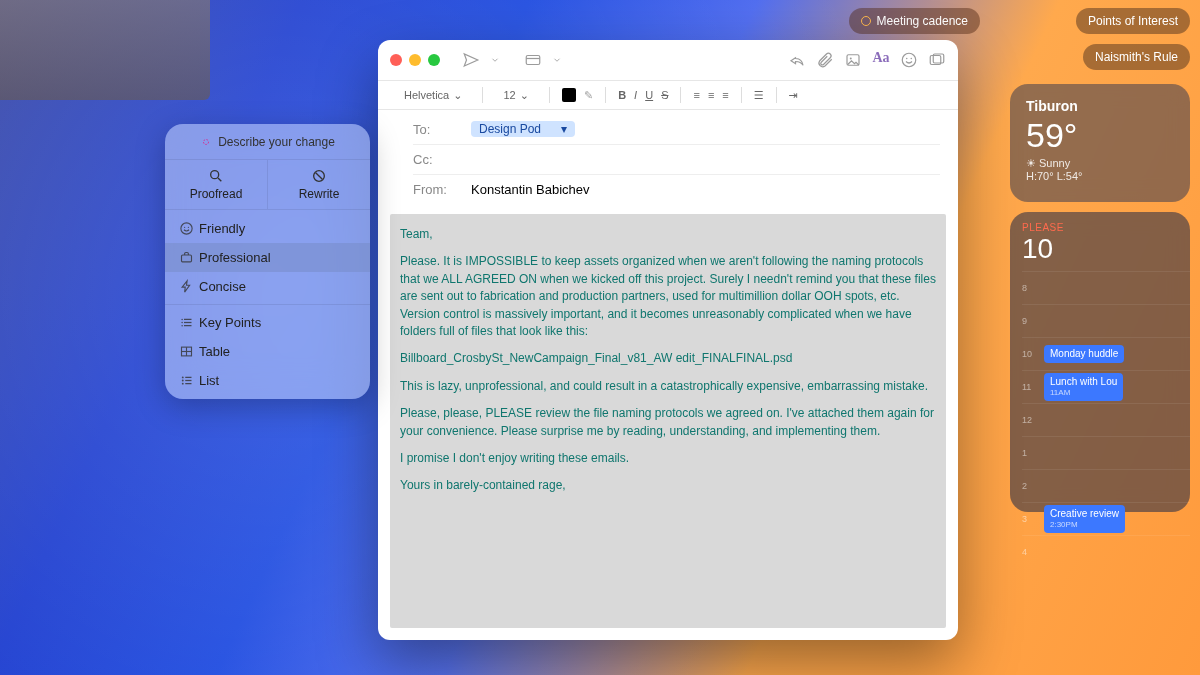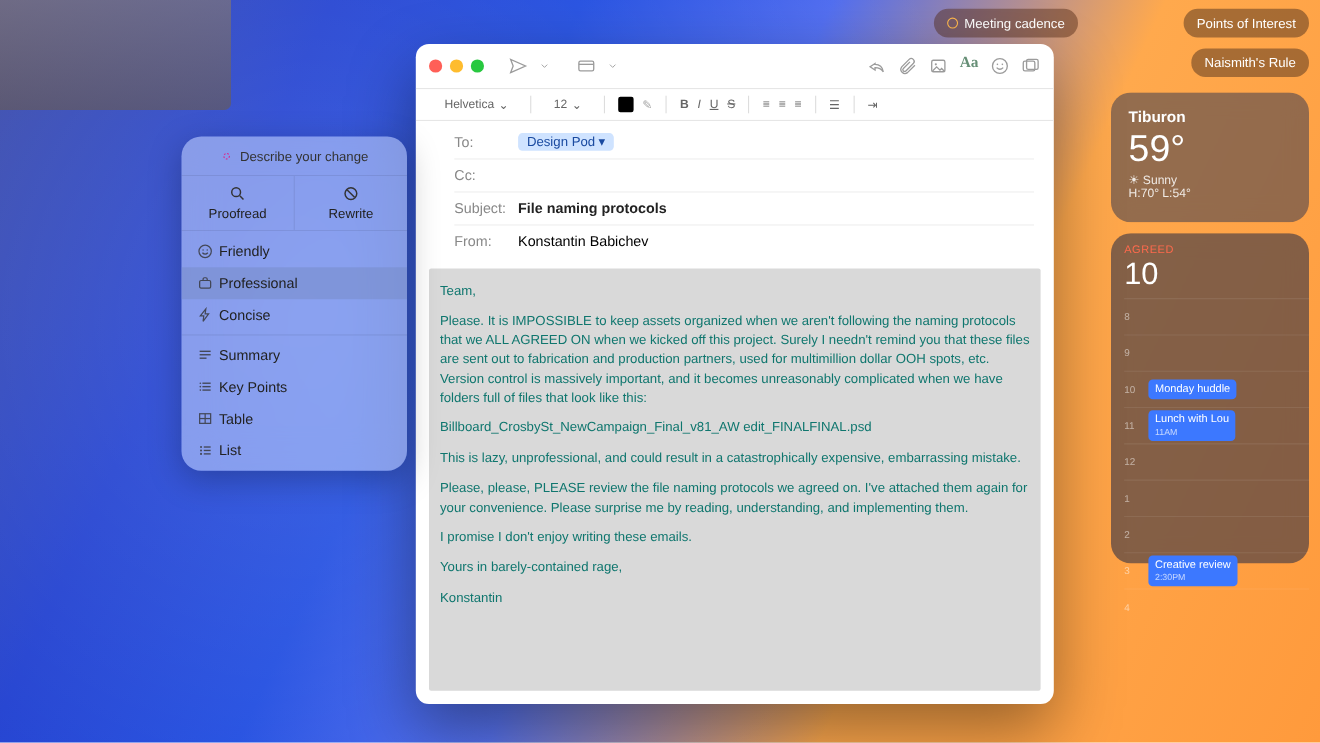--- a/index.html
+++ b/index.html
@@ -70,21 +70,21 @@
   .tb-gap{flex:1;}
   .formatbar{height:30px;border-top:1px solid #e6e6e6;border-bottom:1px solid #e6e6e6;display:flex;
     align-items:center;padding:14px 18px;gap:8px;color:#666;font-size:11px;}
   .formatbar .sel{display:flex;align-items:center;gap:4px;padding:2px 8px;border-radius:4px;}
   .formatbar .swatch{width:14px;height:14px;background:#000;border-radius:2px;}
   .formatbar .div{width:1px;height:16px;background:#ddd;margin:0 4px;}
   .hdrs{padding:4px 18px;}
   .hdr-row{display:flex;align-items:center;padding:7px 0;border-bottom:1px solid #eee;font-size:13px;margin-left:17px;}
   .hdr-row:last-child{border-bottom:none;}
   .hdr-label{width:58px;color:#888;}
-  .token{background:#cfe3ff;border-radius:4px;padding:1px 8px;font-size:12px;color:#1a4aa0;display:inline-flex;align-items:center;gap:3px;}
+  .token{background:#cfe3ff;border-radius:4px;padding:1px 8px;font-size:12px;color:#1a4aa0;display:inline-flex;align-items:center;gap:20px;}
   .subj{font-weight:600;color:#222;}
   .body{flex:1;margin:6px 12px 12px;background:#d9d9d9;border-radius:2px;padding:12px 10px;
     font-size:12px;color:#0f766e;line-height:1.45;overflow:auto;}
   .body p{margin-bottom:10px;}
   svg{display:block;}
 </style>
 </head>
 <body>
 
 <div class="bg-wave"></div>
@@ -107,21 +107,21 @@
   <div class="cond">
     <span>☀︎</span>
     <span>Sunny</span>
   </div>
   <div class="cond">H:70° L:54°</div>
 </div>
 
 <div class="widget calendar">
   <div class="cal-head">
     <div>
-      <div class="cal-dow">AGREED</div>
+      <div class="cal-dow">PLEASE</div>
       <div class="cal-day">10</div>
     </div>
   </div>
   <div class="cal-body">
     <div class="hour-row">
         <span class="hour-label">8</span>
       </div>
     <div class="hour-row">
         <span class="hour-label">9</span>
       </div>
@@ -198,28 +198,20 @@
         </svg>
       <span>Professional</span>
     </div>
     <div class="wt-item">
       <svg class="ico" viewBox="0 0 24 24">
           <path d="M13 3L5 13h5l-1 8 8-11h-5z" fill="none" stroke="#333" stroke-width="1.8"></path>
         </svg>
       <span>Concise</span>
     </div>
     <div class="wt-divider"></div>
-    <div class="wt-item">
-      <svg class="ico" viewBox="0 0 24 24">
-          <line x1="4" y1="7" x2="20" y2="7" stroke="#333" stroke-width="2"></line>
-          <line x1="4" y1="12" x2="20" y2="12" stroke="#333" stroke-width="2"></line>
-          <line x1="4" y1="17" x2="14" y2="17" stroke="#333" stroke-width="2"></line>
-        </svg>
-      <span>Summary</span>
-    </div>
     <div class="wt-item">
       <svg class="ico" viewBox="0 0 24 24">
           <line x1="8" y1="7" x2="20" y2="7" stroke="#333" stroke-width="2"></line>
           <line x1="8" y1="12" x2="20" y2="12" stroke="#333" stroke-width="2"></line>
           <line x1="8" y1="17" x2="20" y2="17" stroke="#333" stroke-width="2"></line>
           <circle cx="5" cy="7" r="1.2" fill="#333"></circle>
           <circle cx="5" cy="12" r="1.2" fill="#333"></circle>
           <circle cx="5" cy="17" r="1.2" fill="#333"></circle>
         </svg>
       <span>Key Points</span>
@@ -271,21 +263,21 @@
         <path d="M10 9l-6 4 6 4v-3c5 0 8 2 10 5-1-6-5-9-10-9V9z" fill="none" stroke="#666" stroke-width="1.6"></path>
       </svg>
     <svg class="tb-ico" viewBox="0 0 24 24">
         <path d="M21 11l-9 9a5 5 0 01-7-7l9-9a3.5 3.5 0 015 5l-9 9a2 2 0 01-3-3l8-8" fill="none" stroke="#666" stroke-width="1.6"></path>
       </svg>
     <svg class="tb-ico" viewBox="0 0 24 24">
         <rect x="4" y="5" width="16" height="14" rx="2" fill="none" stroke="#666" stroke-width="1.6"></rect>
         <circle cx="9" cy="10" r="1.3" fill="#666"></circle>
         <path d="M5 18l5-5 4 4 2-2 4 4" fill="none" stroke="#666" stroke-width="1.6"></path>
       </svg>
-    <span class="tb-ico" style="font:600 14px/1 serif;color:#14532d;text-align:center">Aa</span>
+    <span class="tb-ico" style="font:600 14px/1 serif;color:#4c1d95;text-align:center">Aa</span>
     <svg class="tb-ico" viewBox="0 0 24 24">
         <circle cx="12" cy="12" r="9" fill="none" stroke="#666" stroke-width="1.6"></circle>
         <path d="M8 14q4 4 8 0" fill="none" stroke="#666" stroke-width="1.6"></path>
         <circle cx="9" cy="10" r="1" fill="#666"></circle>
         <circle cx="15" cy="10" r="1" fill="#666"></circle>
       </svg>
     <svg class="tb-ico" viewBox="0 0 24 24">
         <rect x="3" y="6" width="14" height="12" rx="2" fill="none" stroke="#666" stroke-width="1.6"></rect>
         <rect x="7" y="4" width="14" height="12" rx="2" fill="none" stroke="#666" stroke-width="1.6"></rect>
       </svg>
@@ -323,34 +315,29 @@
     <div class="hdr-row">
       <span class="hdr-label">To:</span>
       <span class="token">
         <span>Design Pod</span>
         <span>▾</span>
       </span>
     </div>
     <div class="hdr-row">
       <span class="hdr-label">Cc:</span>
       <span style="flex:1"></span>
-    </div>
-    <div class="hdr-row">
-      <span class="hdr-label">Subject:</span>
-      <span class="subj">File naming protocols</span>
     </div>
     <div class="hdr-row">
       <span class="hdr-label">From:</span>
       <span>Konstantin Babichev</span>
     </div>
   </div>
 
   <div class="body">
     <p>Team,</p>
     <p>Please. It is IMPOSSIBLE to keep assets organized when we aren't following the naming protocols that we ALL AGREED ON when we kicked off this project. Surely I needn't remind you that these files are sent out to fabrication and production partners, used for multimillion dollar OOH spots, etc. Version control is massively important, and it becomes unreasonably complicated when we have folders full of files that look like this:</p>
     <p>Billboard_CrosbySt_NewCampaign_Final_v81_AW edit_FINALFINAL.psd</p>
     <p>This is lazy, unprofessional, and could result in a catastrophically expensive, embarrassing mistake.</p>
     <p>Please, please, PLEASE review the file naming protocols we agreed on. I've attached them again for your convenience. Please surprise me by reading, understanding, and implementing them.</p>
     <p>I promise I don't enjoy writing these emails.</p>
     <p>Yours in barely-contained rage,</p>
-    <p>Konstantin</p>
   </div>
 </div>
 
 </body></html>

